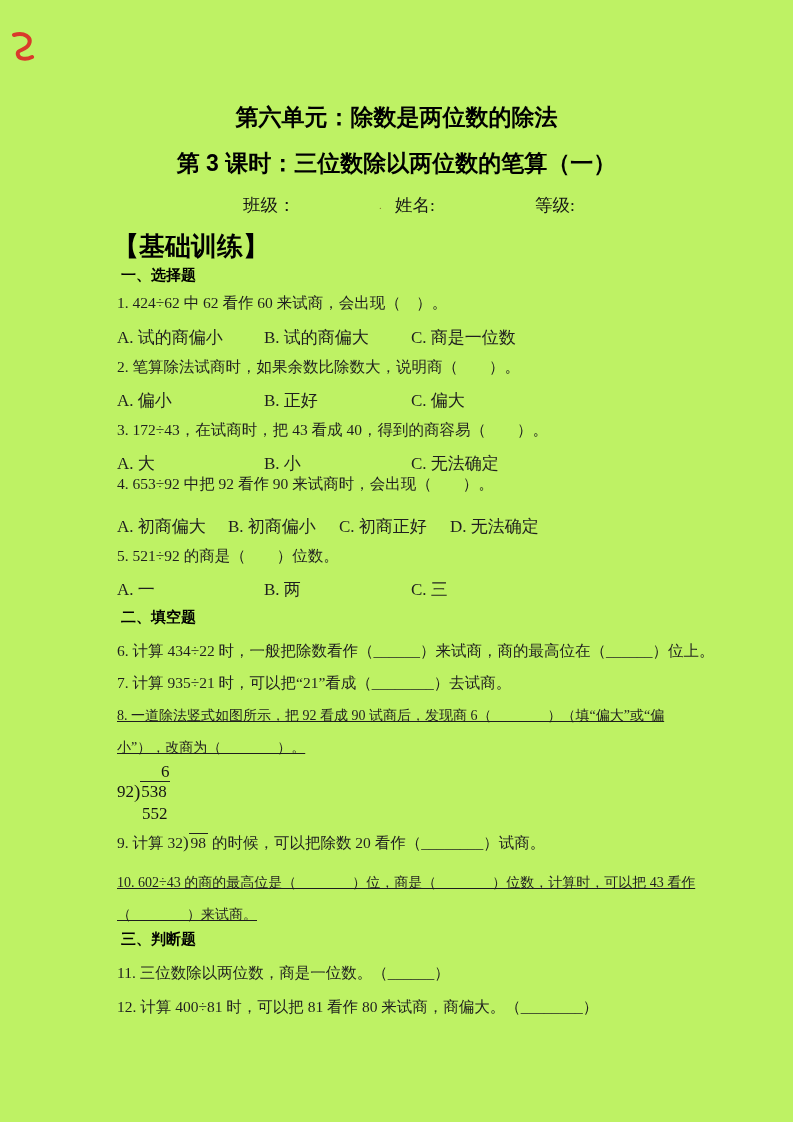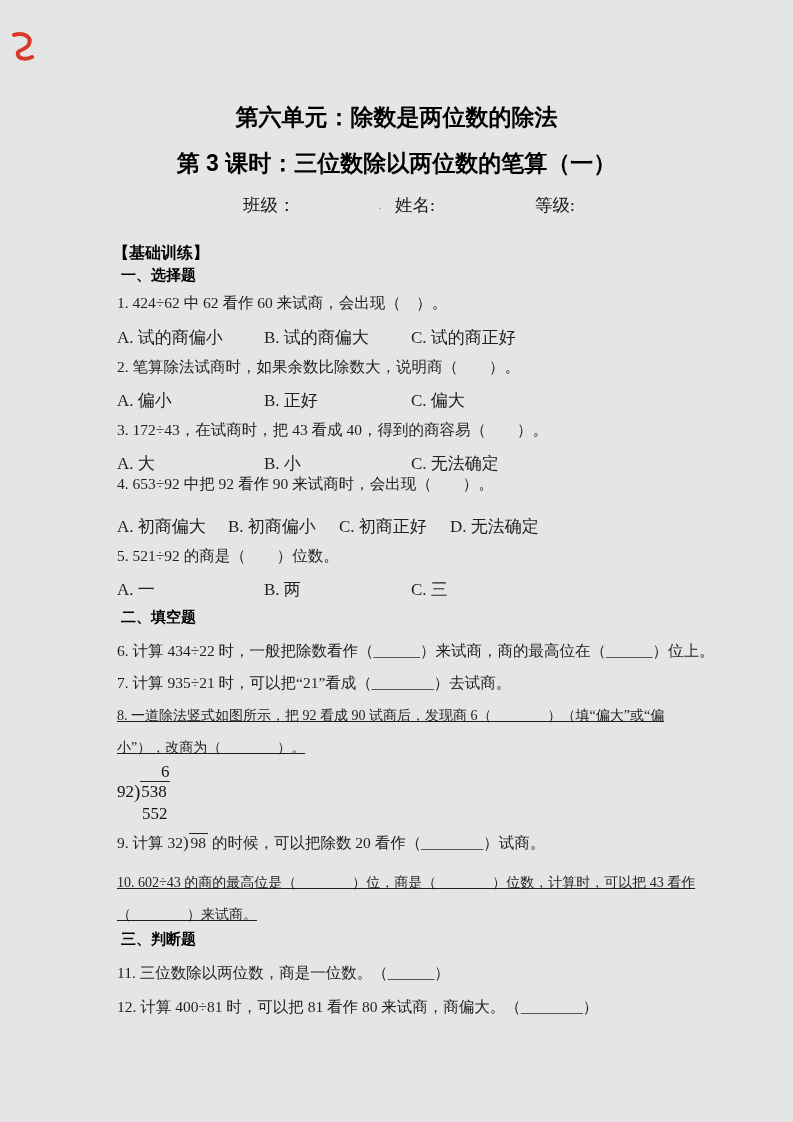--- a/index.html
+++ b/index.html
@@ -1,36 +1,36 @@
 <!DOCTYPE html>
 <html><head>
 <meta charset="utf-8">
 <style>
   html,body{margin:0;padding:0;background:#ffffff;}
   .page{
     position:relative;
     width:793px;height:1122px;
-    background:#e5e5e5;
+    background:#bef264;
     font-family:"Liberation Serif","DejaVu Serif",serif;
     color:#1f1f1f;
     overflow:hidden;
   }
   .abs{position:absolute;white-space:nowrap;}
   .title{
     left:0;right:0;text-align:center;
     font-family:"Liberation Sans","DejaVu Sans",sans-serif;
     font-weight:bold;font-size:23px;color:#000;
   }
   .fields{top:193px;left:0;right:0;height:26px;font-size:17.5px;color:#141414;margin-left:11px;}
   .fields span{position:absolute;}
   .stray-dot{font-size:11px;color:#8a7a30;}
   .h-basic{
-    top:243px;left:113px;
+    top:229px;left:113px;
     font-family:Liberation Sans, sans-serif;
-    font-weight:bold;font-size:16px;color:#000;
+    font-weight:bold;font-size:26px;color:#000;
   }
   .h-sec{
     left:121px;
     font-family:"Liberation Sans","DejaVu Sans",sans-serif;
     font-weight:bold;font-size:15px;color:#000;
   }
   .q{left:117px;font-size:15.5px;}
   .q-wrap{left:117px;width:576px;font-size:14px;line-height:32px;white-space:normal;text-decoration:underline;}
   .optrow{left:117px;font-size:17px;display:flex;}
   .optrow.cols3 .opt{width:147px;flex:0 0 auto;}
@@ -70,21 +70,21 @@
   </div>
 
   <div class="abs h-basic">【基础训练】</div>
 
   <div class="abs h-sec" style="top:266px;">一、选择题</div>
 
   <div class="abs q" style="top:293px;">1. 424÷62 中 62 看作 60 来试商，会出现（　）。</div>
   <div class="abs optrow cols3" style="top:326px;">
     <span class="opt">A. 试的商偏小</span>
     <span class="opt">B. 试的商偏大</span>
-    <span class="opt">C. 试的商正好</span>
+    <span class="opt">C. 商是一位数</span>
   </div>
 
   <div class="abs q" style="top:357px;">2. 笔算除法试商时，如果余数比除数大，说明商（　　）。</div>
   <div class="abs optrow cols3" style="top:389px;">
     <span class="opt">A. 偏小</span>
     <span class="opt">B. 正好</span>
     <span class="opt">C. 偏大</span>
   </div>
 
   <div class="abs q" style="top:420px;">3. 172÷43，在试商时，把 43 看成 40，得到的商容易（　　）。</div>

